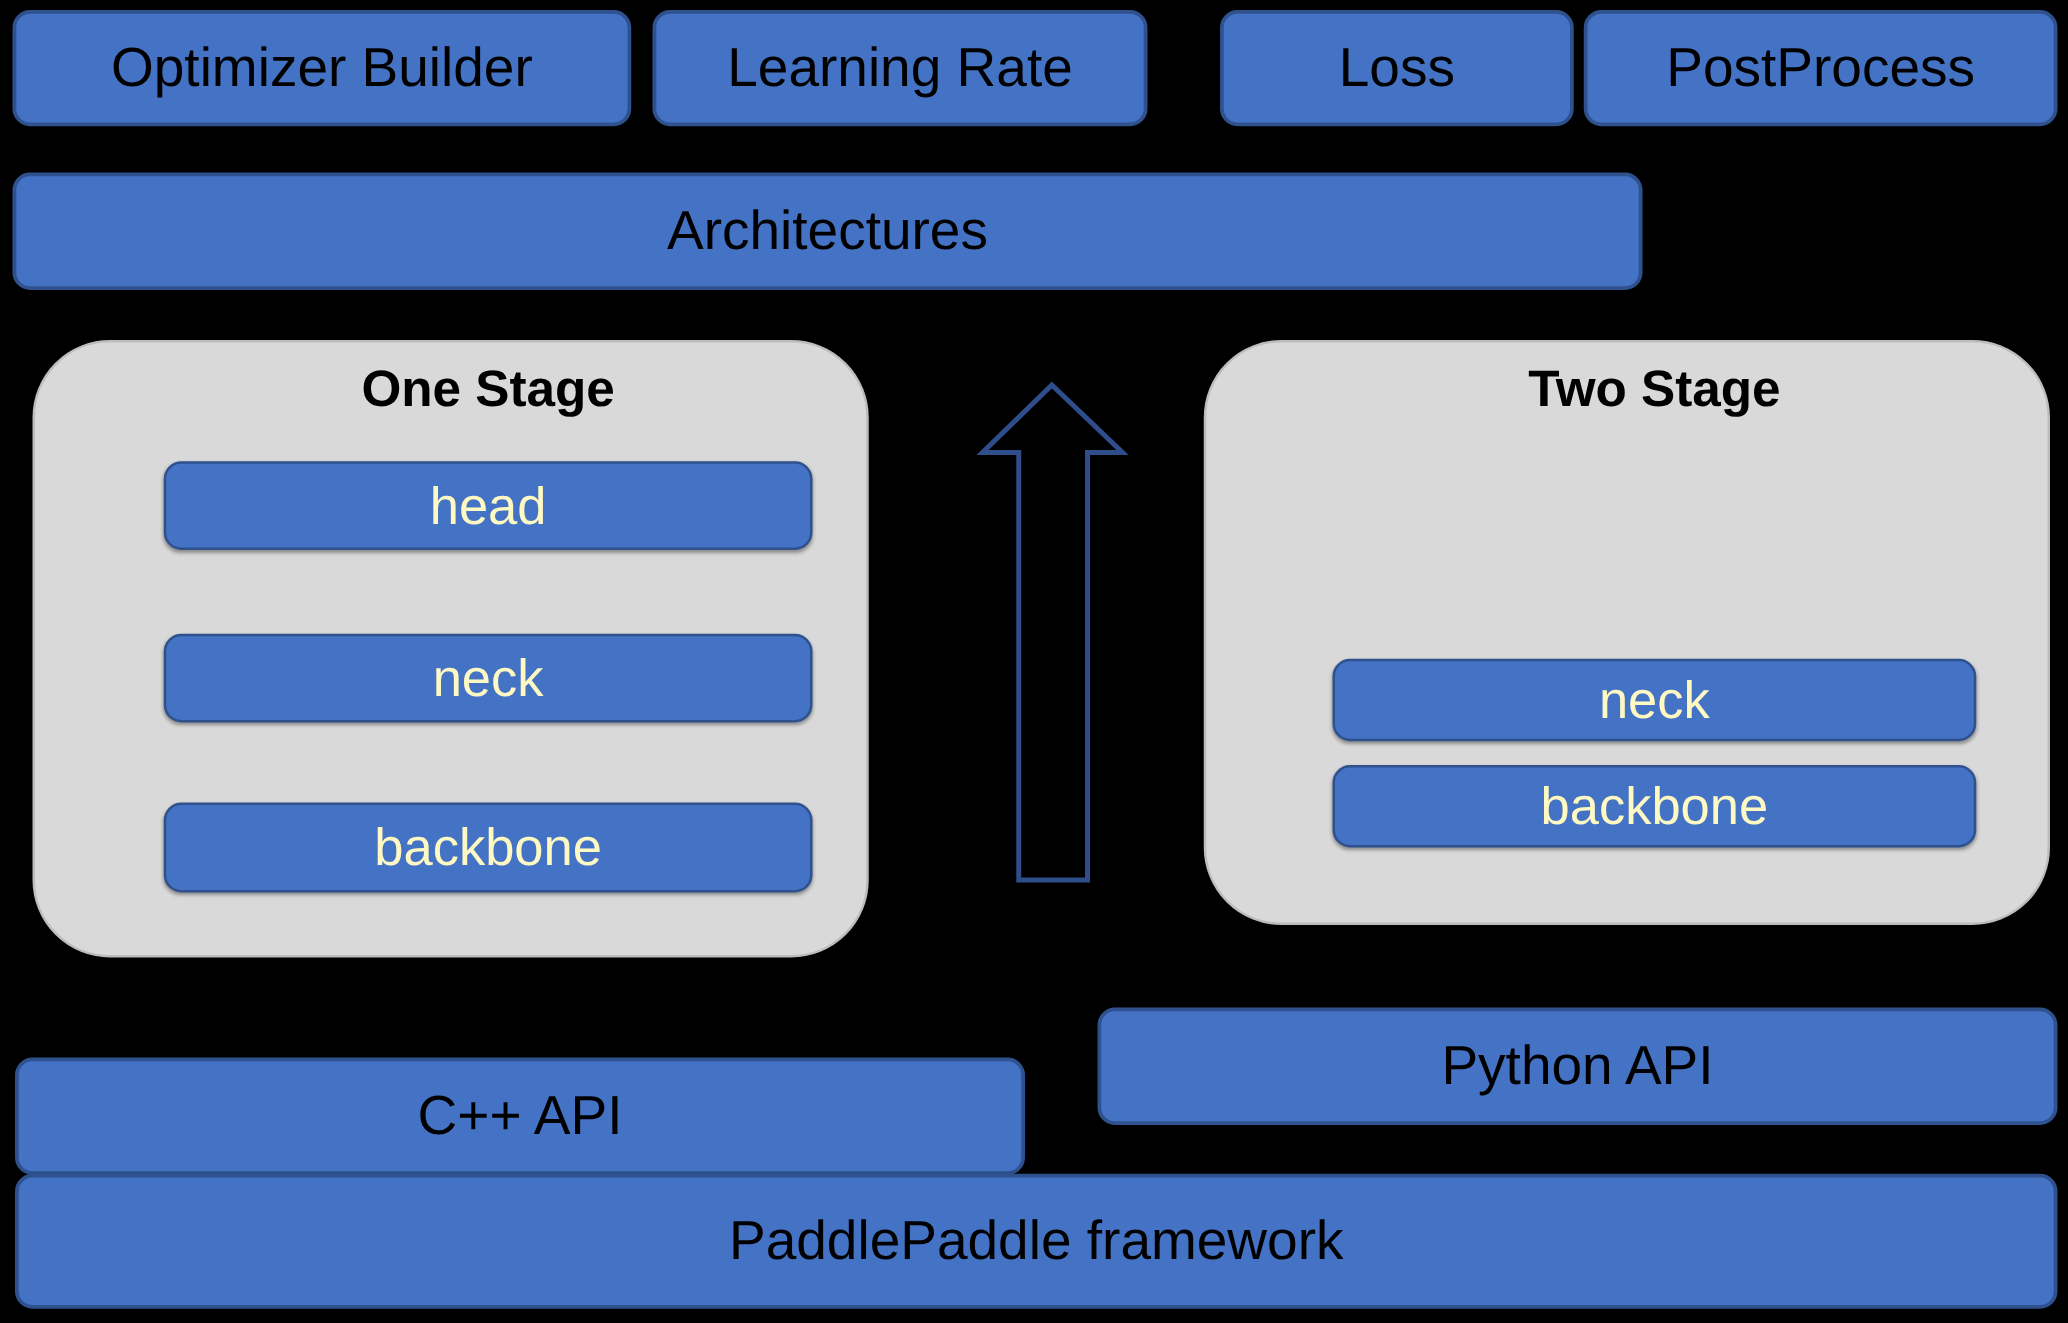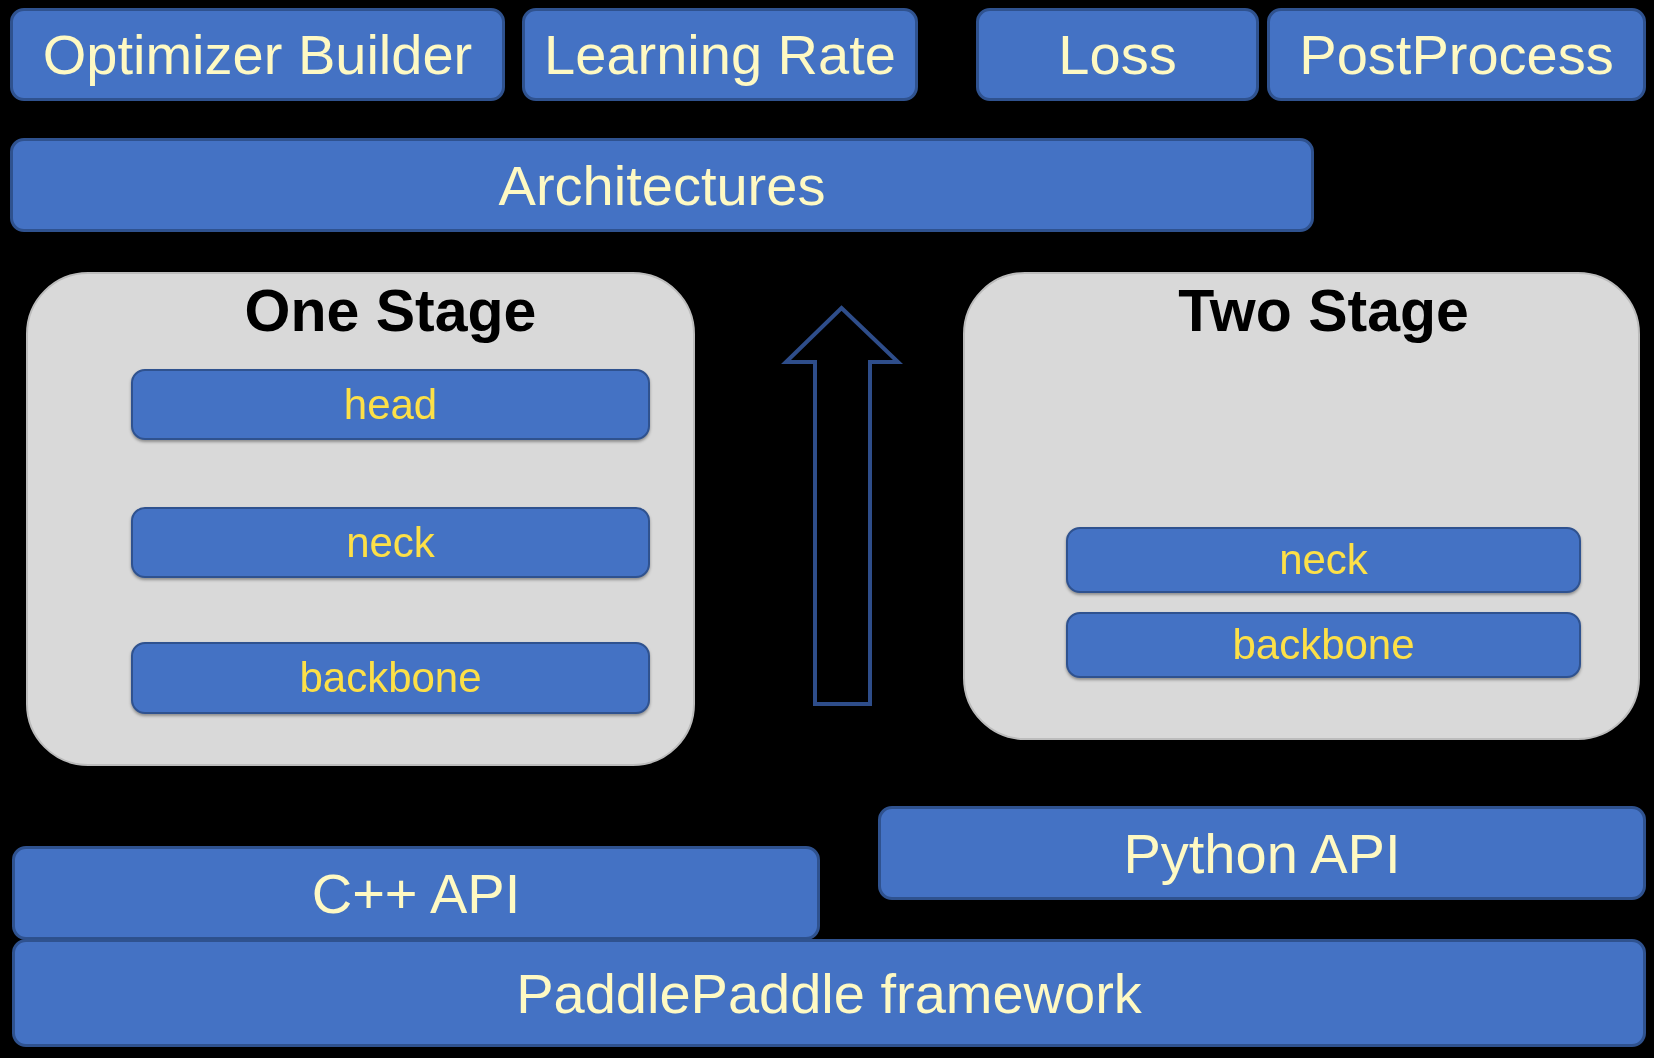--- a/index.html
+++ b/index.html
@@ -14,54 +14,54 @@
     height:1058px;
     background:#000;
     overflow:hidden;
   }
   .bluebox{
     position:absolute;
     box-sizing:border-box;
     background:#4472c4;
     border:3px solid #2f528f;
     border-radius:14px;
-    color:#fef9c3;
+    color:#000000;
     display:flex;
     align-items:center;
     justify-content:center;
-    font-size:56px;
+    font-size:44px;
     font-weight:400;
     box-shadow:0 3px 4px rgba(0,0,0,0.45);
     white-space:nowrap;
   }
   .graybox{
     position:absolute;
     box-sizing:border-box;
     background:#d9d9d9;
     border:2px solid #bcbcbc;
     border-radius:62px;
     box-shadow:0 3px 5px rgba(0,0,0,0.5);
   }
   .stage-title{
     position:absolute;
     color:#000;
-    font-size:59px;
+    font-size:41px;
     font-weight:700;
     display:flex;
     align-items:center;
     justify-content:center;
     white-space:nowrap;
   }
   .layerbar{
     position:absolute;
     box-sizing:border-box;
     background:#4472c4;
     border:2px solid #2f528f;
     border-radius:14px;
-    color:#fde047;
+    color:#fef9c3;
     display:flex;
     align-items:center;
     justify-content:center;
     font-size:42px;
     box-shadow:0 2px 3px rgba(0,0,0,0.35);
     white-space:nowrap;
   }
   .arrow-wrap{
     position:absolute;
     left:770px;

